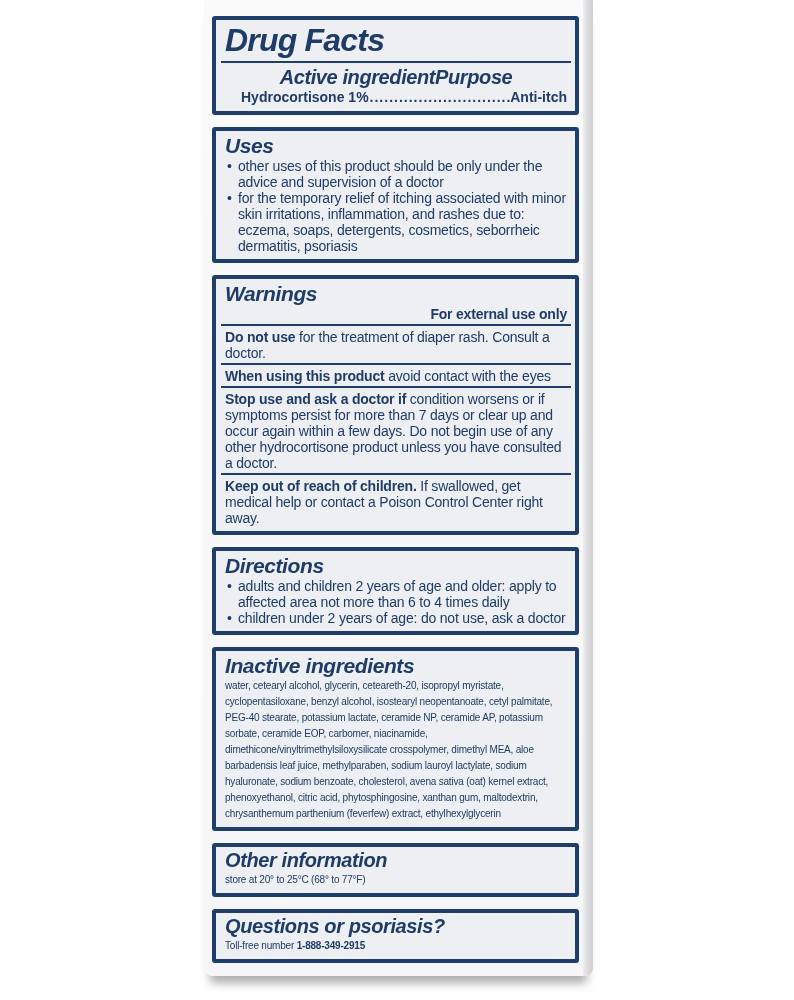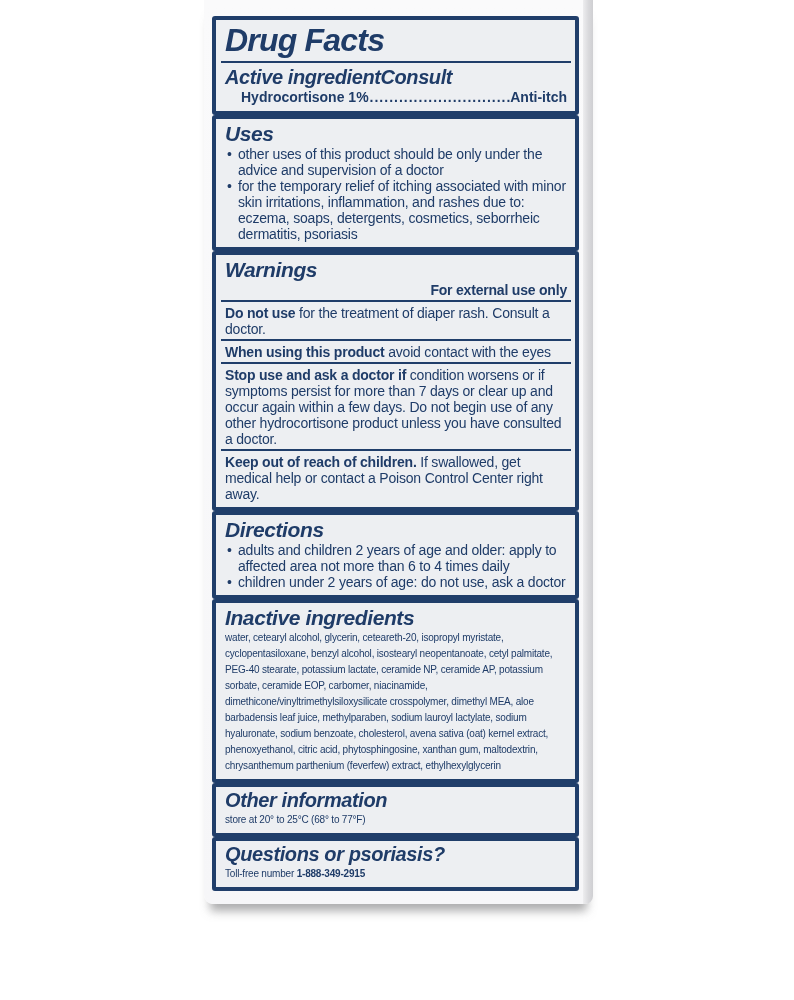--- a/index.html
+++ b/index.html
@@ -16,38 +16,38 @@
     box-shadow:0 13px 10px -6px rgba(105,105,108,0.55);
     padding:16px 14px 13px 8px;
   }
   .side-edge {
     position:absolute; top:0; right:0; bottom:0; width:10px;
     background:linear-gradient(90deg,#ededef 0%,#d9d9dc 55%,#cfcfd2 100%);
     border-radius:0 0 8px 0;
   }
 
   
-  .sections { position:relative; display:flex; flex-direction:column; gap:0; }
+  .sections { position:relative; display:flex; flex-direction:column; gap:12px; }
   .section {
     border:4px solid #203e6a; border-radius:3px;
     background:#edeff2; color:#1f3c68;
     padding:2px 8px 5px 9px; overflow:hidden;
   }
   .hd {
     font-size:21px; font-weight:700; font-style:italic;
     letter-spacing:-0.4px; line-height:25px; color:#1f3c68;
   }
   .hd-xl { font-size:32px; line-height:36px; letter-spacing:-0.8px; }
   .hd-sm { font-size:20px; line-height:23px; }
   .body-txt { font-size:10px; line-height:16px; letter-spacing:-0.2px; }
   .body-txt b, .para b { letter-spacing:-0.2px; }
   .rule { border:none; border-top:2px solid #203e6a; margin:3px -4px 3px -4px; }
   .thin-rule { border:none; border-top:2px solid #203e6a; margin:2px -4px 3px -4px; }
 
-  .ai-row { display:flex; justify-content:flex-start; align-items:baseline; }
+  .ai-row { display:flex; justify-content:center; align-items:baseline; }
   .dots-row { display:flex; align-items:baseline; font-weight:700; font-size:14px; line-height:17px;padding-left:16px; }
   .dots { flex:1 1 auto; overflow:hidden; white-space:nowrap; letter-spacing:1px; padding:0 1px; }
   .no-shrink { flex:0 0 auto; }
 
   ul.bullets { list-style:none; }
   ul.bullets li { position:relative; padding-left:13px; font-size:14px; line-height:16px; letter-spacing:-0.2px; }
   ul.bullets li::before { content:"•"; position:absolute; left:2px; top:0; }
 
   .para { font-size:14px; line-height:16px; letter-spacing:-0.2px; }
   .bold-lead { font-weight:700;text-align:right; }
@@ -59,21 +59,21 @@
   <div class="product-box">
     <div class="side-edge"></div>
 
     <div class="sections">
 
       <div class="section">
         <div class="hd hd-xl">Drug Facts</div>
         <hr class="rule">
         <div class="ai-row">
           <span class="hd hd-sm">Active ingredient</span>
-          <span class="hd hd-sm">Consult</span>
+          <span class="hd hd-sm">Purpose</span>
         </div>
         <div class="dots-row">
           <span class="no-shrink">Hydrocortisone 1%</span>
           <span class="dots">......................................................................</span>
           <span class="no-shrink">Anti-itch</span>
         </div>
       </div>
 
       <div class="section">
         <div class="hd">Uses</div>

